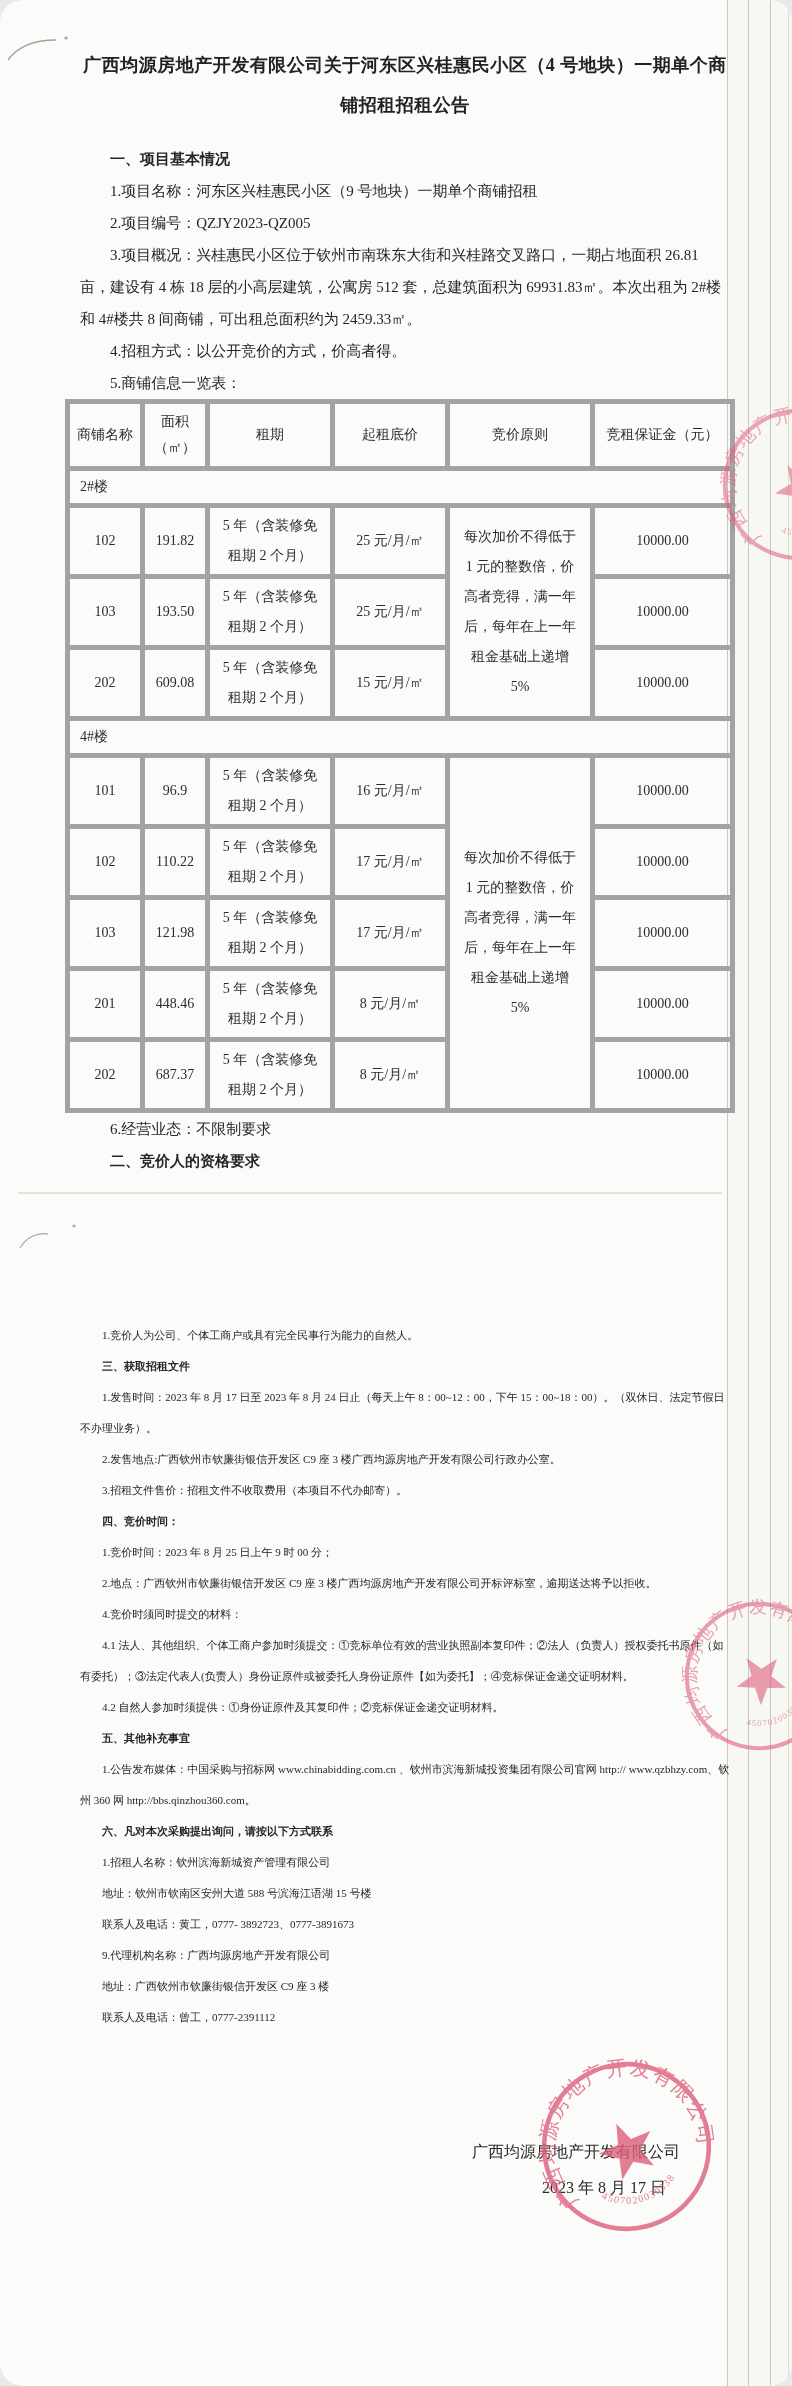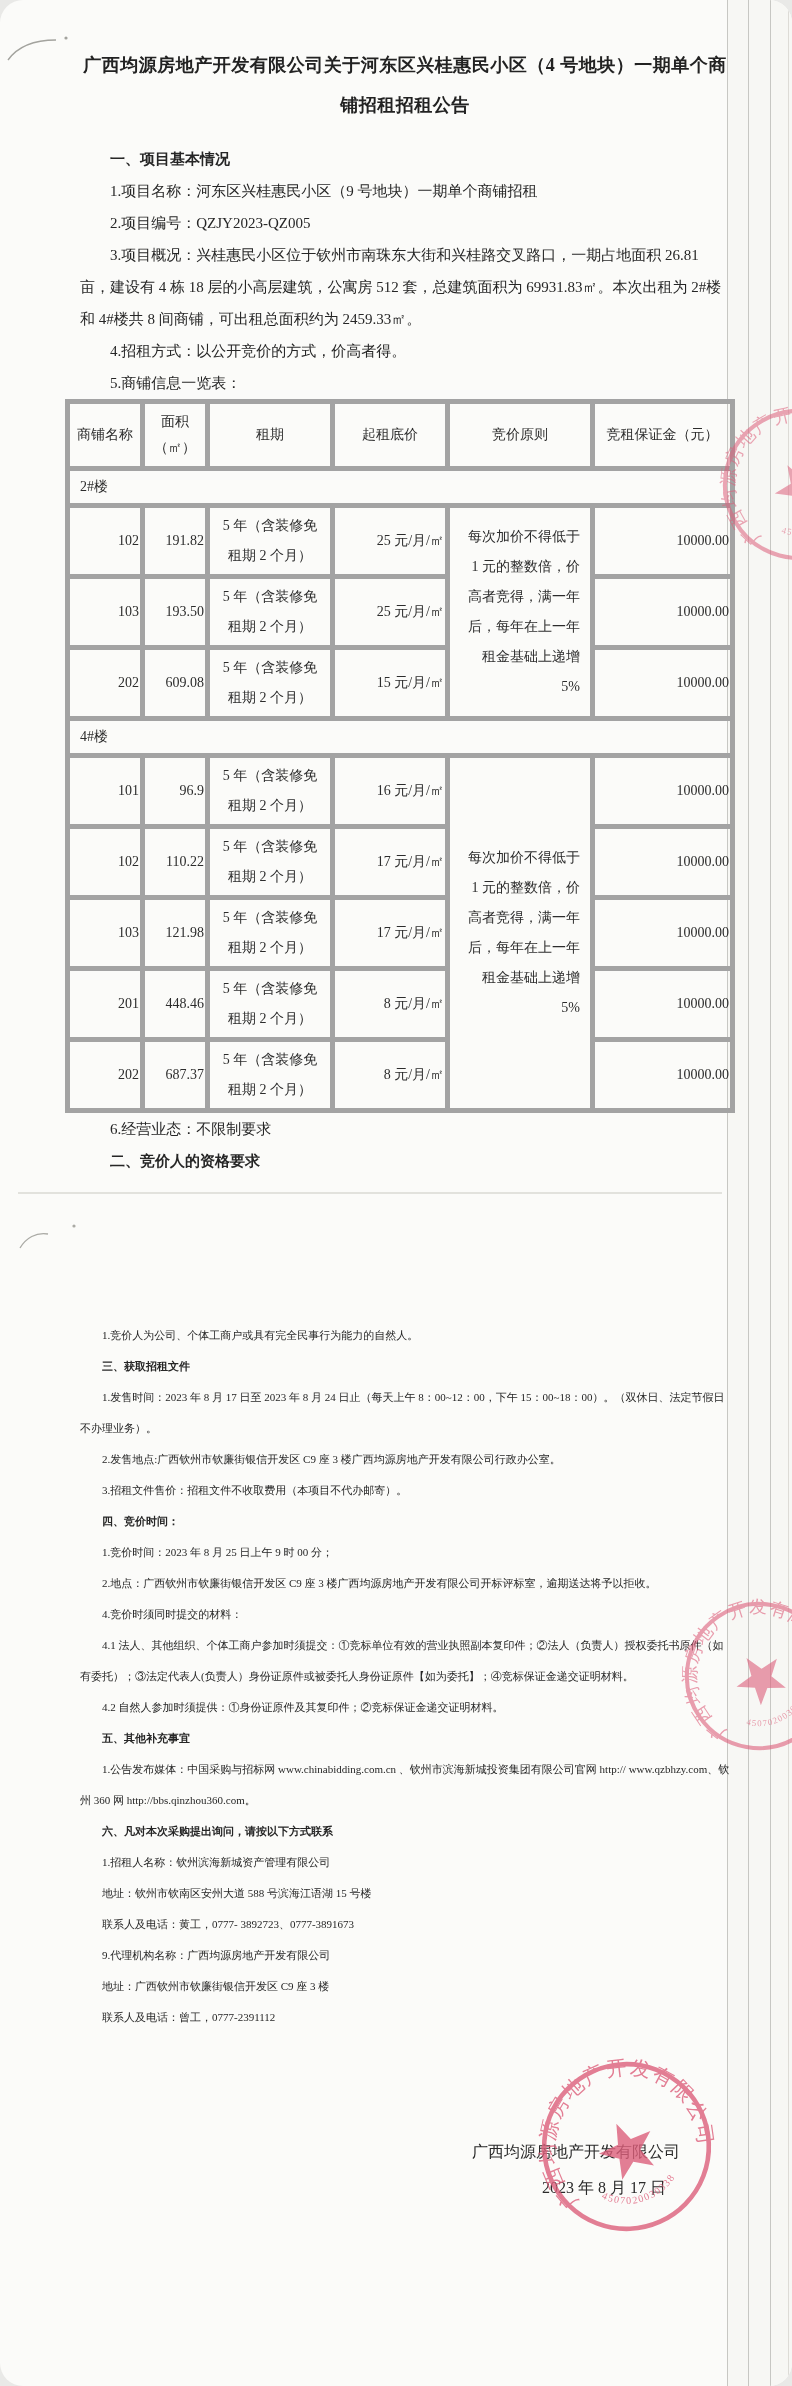--- a/index.html
+++ b/index.html
@@ -31,21 +31,21 @@
     border-collapse:collapse;table-layout:fixed;
     width:665px;margin-left:-15px;
     font-size:14px;color:#2c2c2c;
   }
   table.shops col.c1{width:75px}  table.shops col.c2{width:65px}
   table.shops col.c3{width:125px} table.shops col.c4{width:115px}
   table.shops col.c5{width:145px} table.shops col.c6{width:140px}
   table.shops th,table.shops td{border:5px solid #a3a3a3;font-weight:normal;}
   table.shops th{height:62px;line-height:26px;text-align:center;padding:0 4px;}
   td.group-label{height:30px;padding:0 10px;text-align:left;}
-  tr.shop-row td{height:64px;text-align:right;line-height:30px;}
+  tr.shop-row td{height:64px;text-align:center;line-height:30px;}
   tr.shop-row td.term{text-align:center;padding:0 10px;}
   td.principle{text-align:left;padding:0 10px;line-height:31px;vertical-align:middle;}
 
   .p2flow{font-size:15px;line-height:31px;}
   .p2flow p,.p2flow h3{margin:0;font-size:11px;}
   .gap{height:143px;}
 
   .signature{position:absolute;left:440px;top:2134px;width:272px;
     text-align:center;font-size:16px;line-height:36px;color:#2a2a2a;}
   .signature .date{text-indent:56px;}

